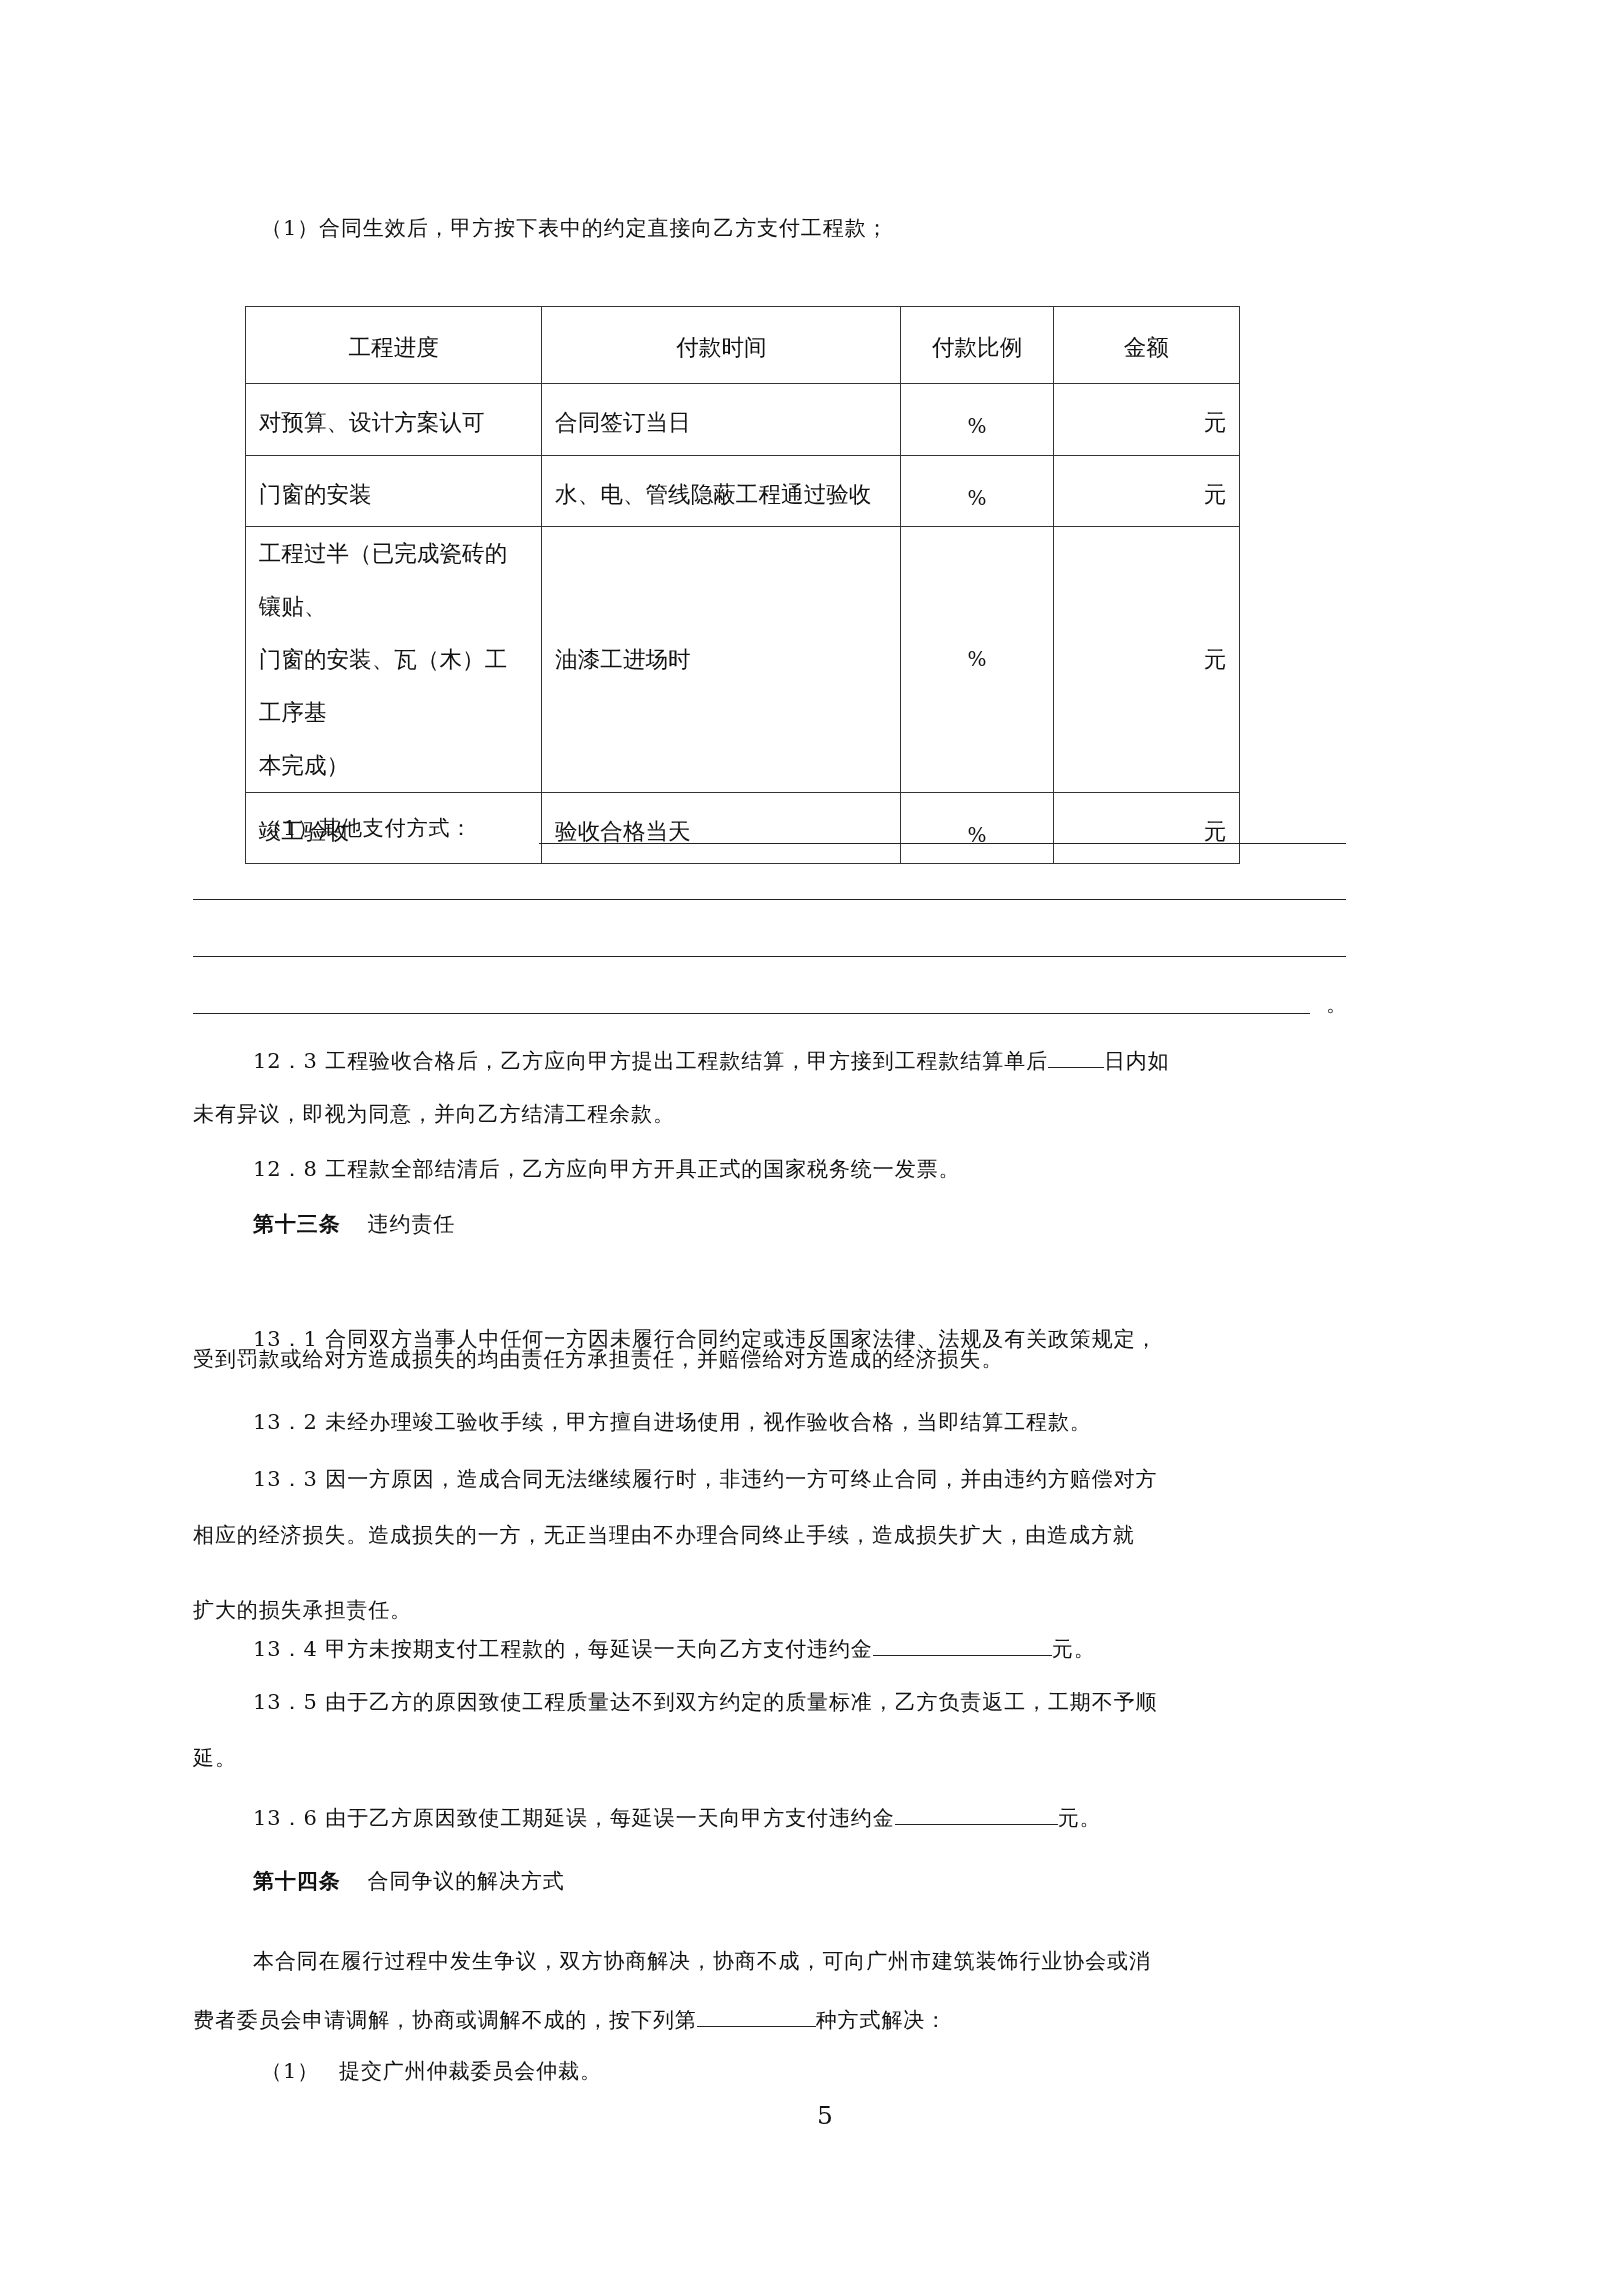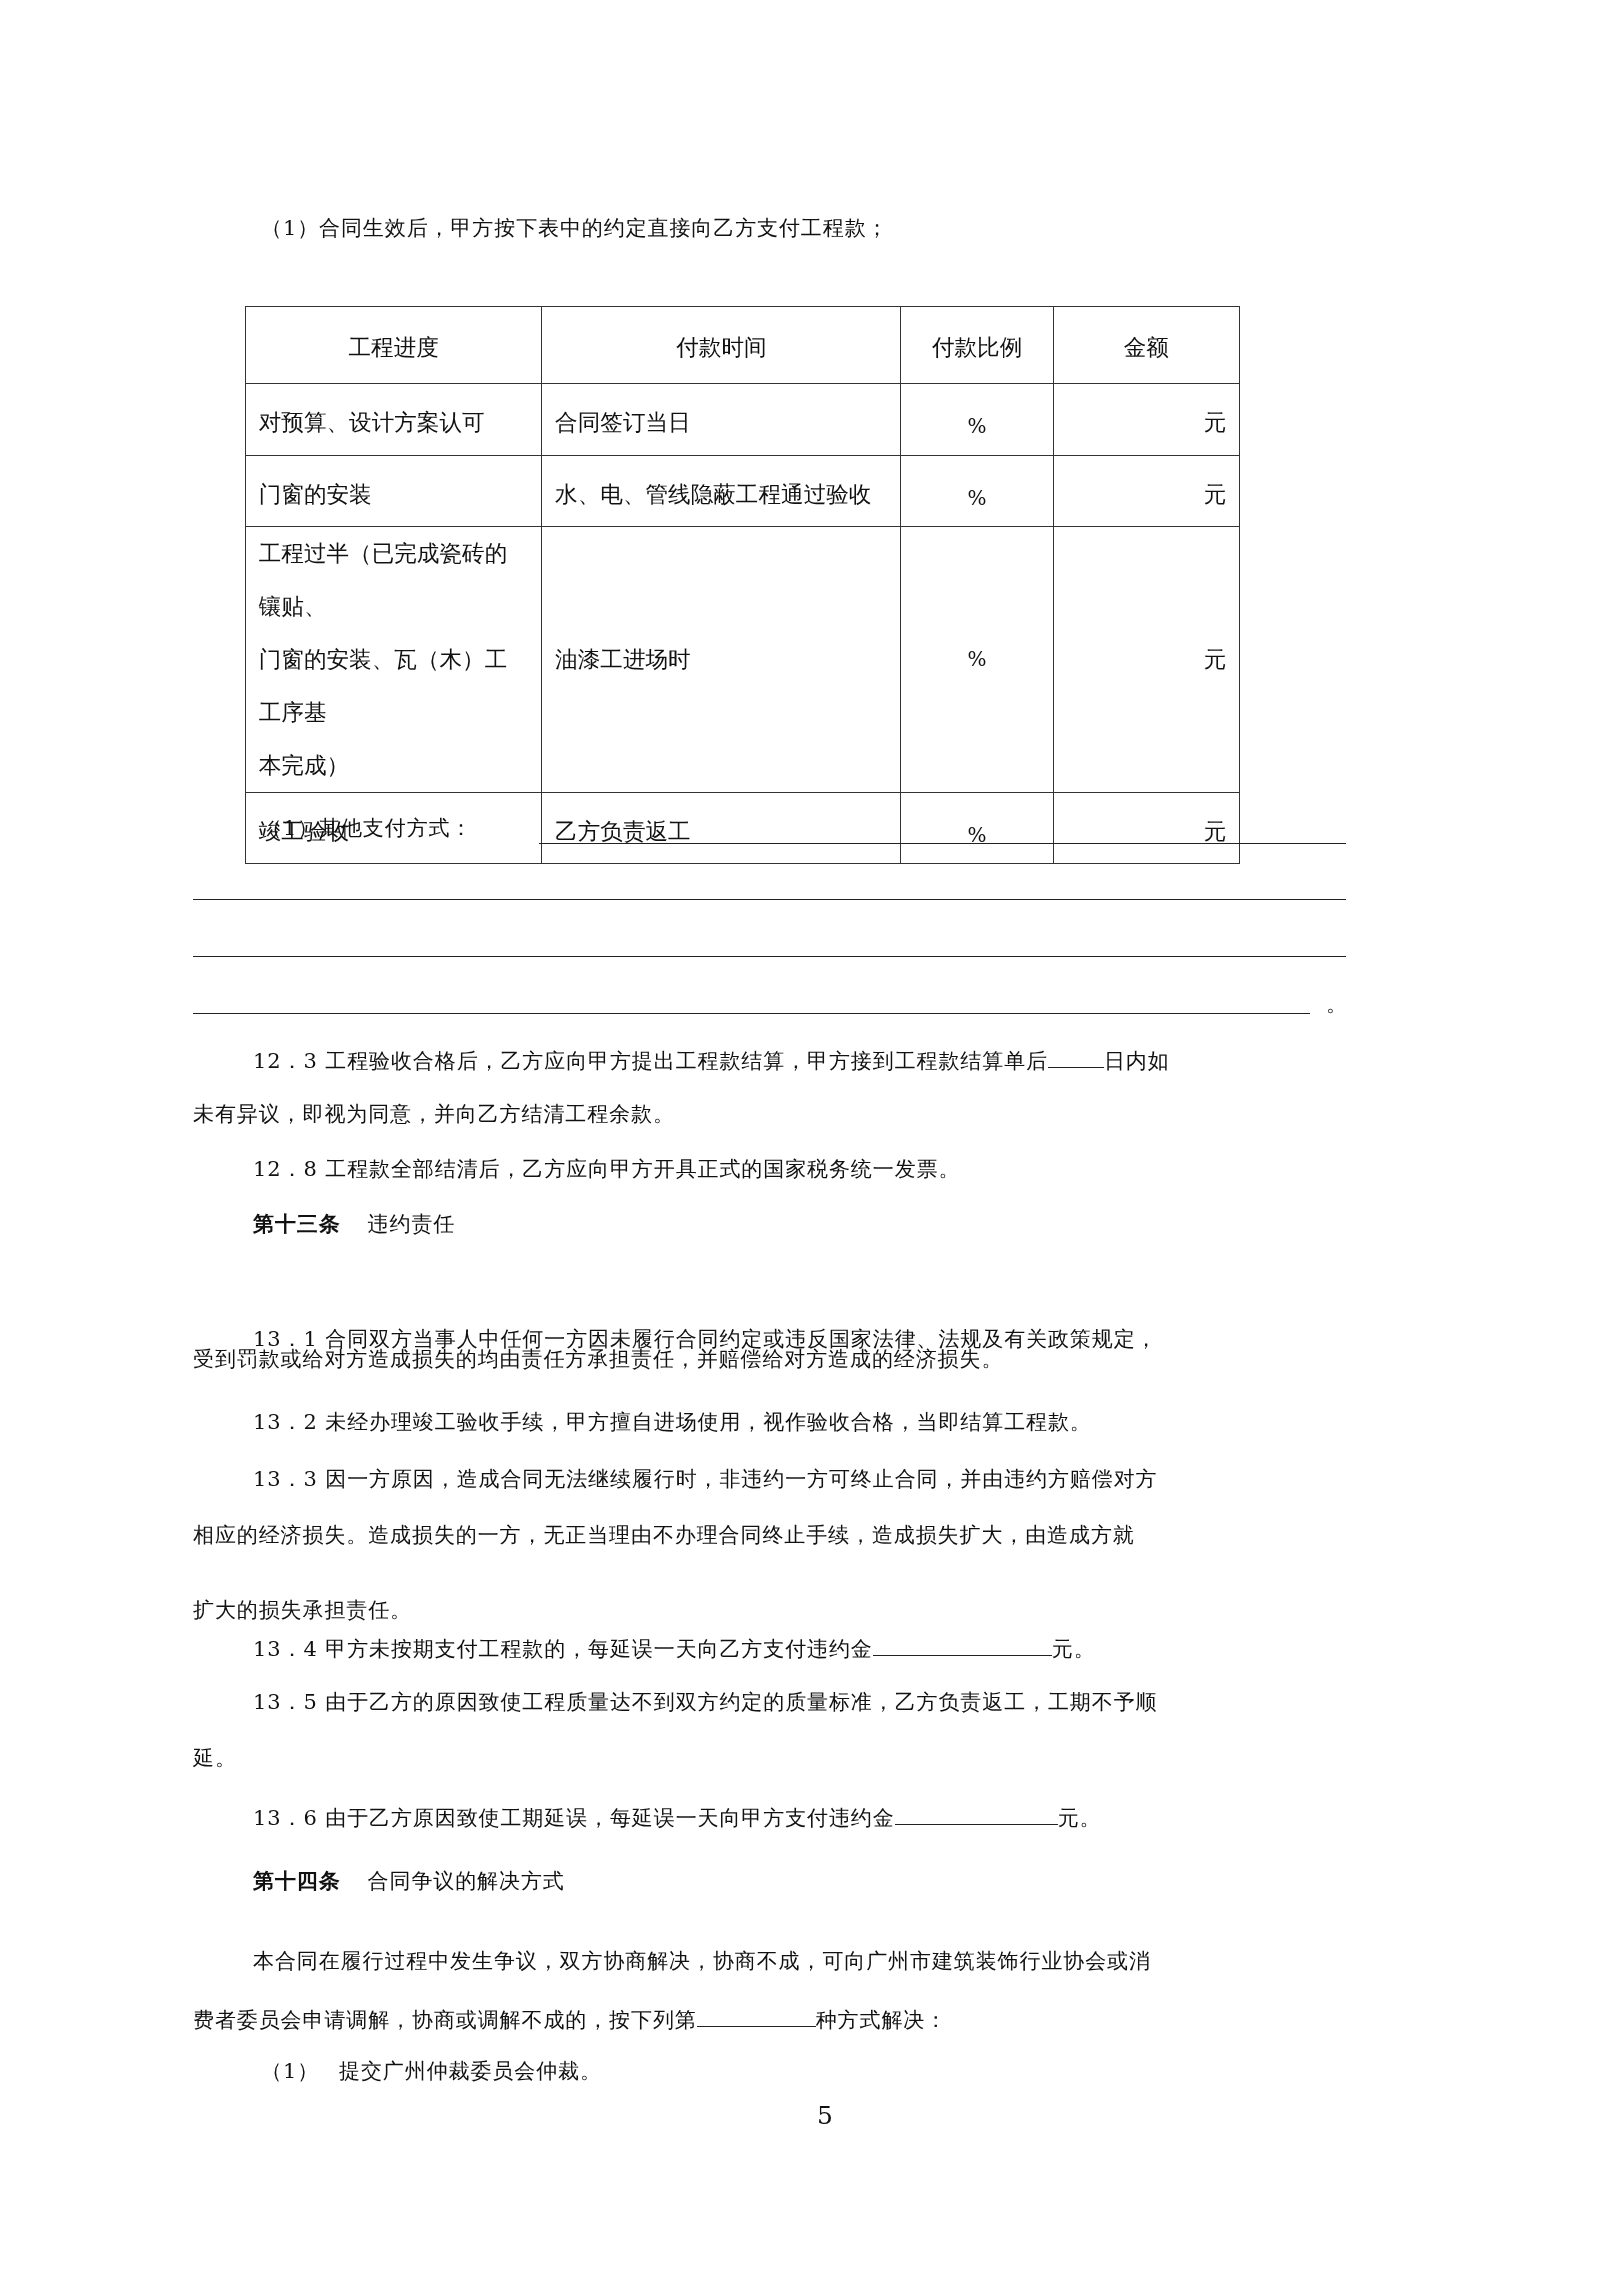--- a/index.html
+++ b/index.html
@@ -59,21 +59,21 @@
         <div>工程过半（已完成瓷砖的镶贴、</div>
         <div>门窗的安装、瓦（木）工工序基</div>
         <div>本完成）</div>
       </td>
       <td>油漆工进场时</td>
       <td class="pct">%</td>
       <td class="yuan">元</td>
     </tr>
     <tr class="r4">
       <td>竣工验收</td>
-      <td>乙方负责返工</td>
+      <td>验收合格当天</td>
       <td class="pct">%</td>
       <td class="yuan">元</td>
     </tr>
   </tbody>
     </table>
 
   <div class="line" style="left:261px; top:810px;">（1）其他支付方式：</div>
   <div class="rule" style="left:539px; top:843px; width:807px;"></div>
   <div class="rule" style="left:193px; top:899px; width:1153px;"></div>
   <div class="rule" style="left:193px; top:956px; width:1153px;"></div>

